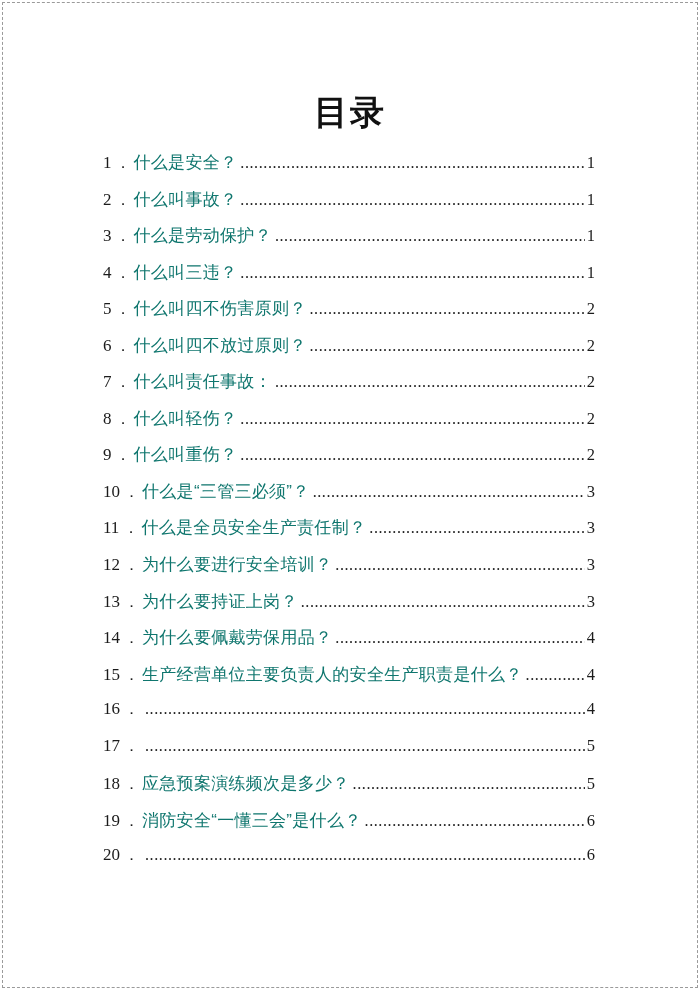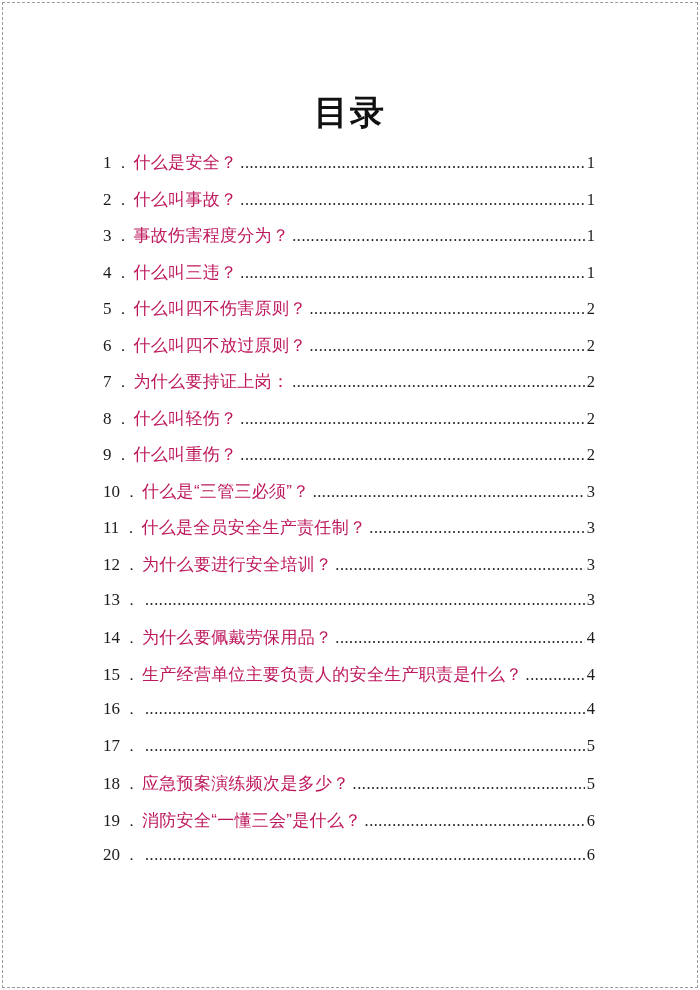--- a/index.html
+++ b/index.html
@@ -57,21 +57,21 @@
     flex: 0 0 auto;
     font-family: "Liberation Serif", "DejaVu Serif", serif;
     font-size: 15px;
     padding: 0 3px 0 4px;
   }
   .toc-title {
     flex: 0 0 auto;
     font-family: "Liberation Sans", "DejaVu Sans", sans-serif;
     font-size: 17px;
     letter-spacing: 0.3px;
-    color: #be185d;
+    color: #0f766e;
   }
   .toc-dots {
     flex: 1 1 0;
     min-width: 0;
     overflow: hidden;
     margin: 0 1px 0 3px;
     font-family: "Liberation Serif", "DejaVu Serif", serif;
     font-size: 16px;
     letter-spacing: 0.6px;
     color: #222222;
@@ -103,21 +103,21 @@
     <span class="toc-num">2</span>
     <span class="toc-sep">．</span>
     <span class="toc-title">什么叫事故？</span>
     <span class="toc-dots">................................................................................................................................</span>
     <span class="toc-page">1</span>
   </div>
 
   <div class="toc-row">
     <span class="toc-num">3</span>
     <span class="toc-sep">．</span>
-    <span class="toc-title">事故伤害程度分为？</span>
+    <span class="toc-title">什么是劳动保护？</span>
     <span class="toc-dots">................................................................................................................................</span>
     <span class="toc-page">1</span>
   </div>
 
   <div class="toc-row">
     <span class="toc-num">4</span>
     <span class="toc-sep">．</span>
     <span class="toc-title">什么叫三违？</span>
     <span class="toc-dots">................................................................................................................................</span>
     <span class="toc-page">1</span>
@@ -135,21 +135,21 @@
     <span class="toc-num">6</span>
     <span class="toc-sep">．</span>
     <span class="toc-title">什么叫四不放过原则？</span>
     <span class="toc-dots">................................................................................................................................</span>
     <span class="toc-page">2</span>
   </div>
 
   <div class="toc-row">
     <span class="toc-num">7</span>
     <span class="toc-sep">．</span>
-    <span class="toc-title">为什么要持证上岗：</span>
+    <span class="toc-title">什么叫责任事故：</span>
     <span class="toc-dots">................................................................................................................................</span>
     <span class="toc-page">2</span>
   </div>
 
   <div class="toc-row">
     <span class="toc-num">8</span>
     <span class="toc-sep">．</span>
     <span class="toc-title">什么叫轻伤？</span>
     <span class="toc-dots">................................................................................................................................</span>
     <span class="toc-page">2</span>
@@ -183,20 +183,21 @@
     <span class="toc-num">12</span>
     <span class="toc-sep">．</span>
     <span class="toc-title">为什么要进行安全培训？</span>
     <span class="toc-dots">................................................................................................................................</span>
     <span class="toc-page">3</span>
   </div>
 
   <div class="toc-row">
     <span class="toc-num">13</span>
     <span class="toc-sep">．</span>
+    <span class="toc-title">为什么要持证上岗？</span>
     <span class="toc-dots">................................................................................................................................</span>
     <span class="toc-page">3</span>
   </div>
 
   <div class="toc-row">
     <span class="toc-num">14</span>
     <span class="toc-sep">．</span>
     <span class="toc-title">为什么要佩戴劳保用品？</span>
     <span class="toc-dots">................................................................................................................................</span>
     <span class="toc-page">4</span>

